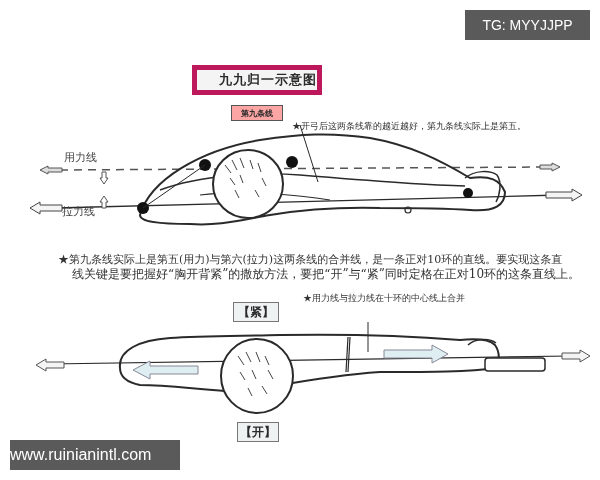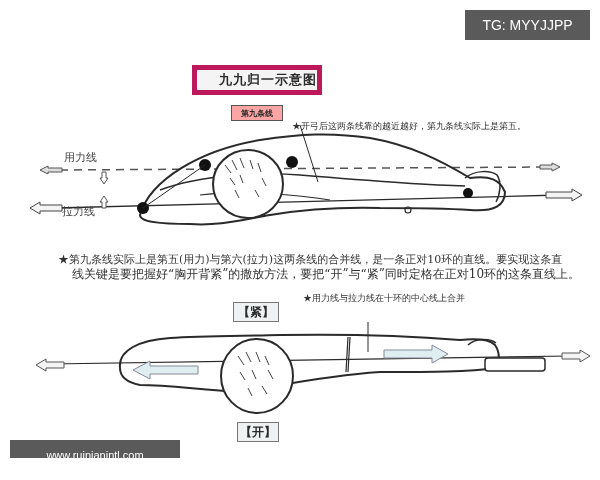--- a/index.html
+++ b/index.html
@@ -95,13 +95,13 @@
 <div class="abs label-sm" style="left:62px; top:204px;">拉力线</div>
 
 <div class="abs note" style="left:58px; top:252px; font-size:11px;">★第九条线实际上是第五(用力)与第六(拉力)这两条线的合并线，是一条正对10环的直线。要实现这条直</div>
 <div class="abs note" style="left:48px; top:266px; font-size:12px;margin-left:24px;">线关键是要把握好“胸开背紧”的撒放方法，要把“开”与“紧”同时定格在正对10环的这条直线上。</div>
 
 <div class="abs bracket-box" style="left:233px; top:302px; width:44px; height:18px; line-height:18px;">【紧】</div>
 <div class="abs note" style="left:303px; top:292px;">★用力线与拉力线在十环的中心线上合并</div>
 <div class="abs bracket-box" style="left:237px; top:422px; width:40px; height:18px; line-height:18px;">【开】</div>
 
 <div class="abs watermark" style="left:465px; top:10px; width:125px; height:30px; line-height:30px; text-align:center; font-size:14px;">TG: MYYJJPP</div>
-<div class="abs watermark" style="left:10px; top:440px; width:170px; height:18px; line-height:30px; text-align:center; font-size:11px;">www.ruinianintl.com</div>
+<div class="abs watermark" style="left:10px; top:440px; width:170px; height:30px; line-height:30px; font-size:16px;">www.ruinianintl.com</div>
 
 </body></html>

